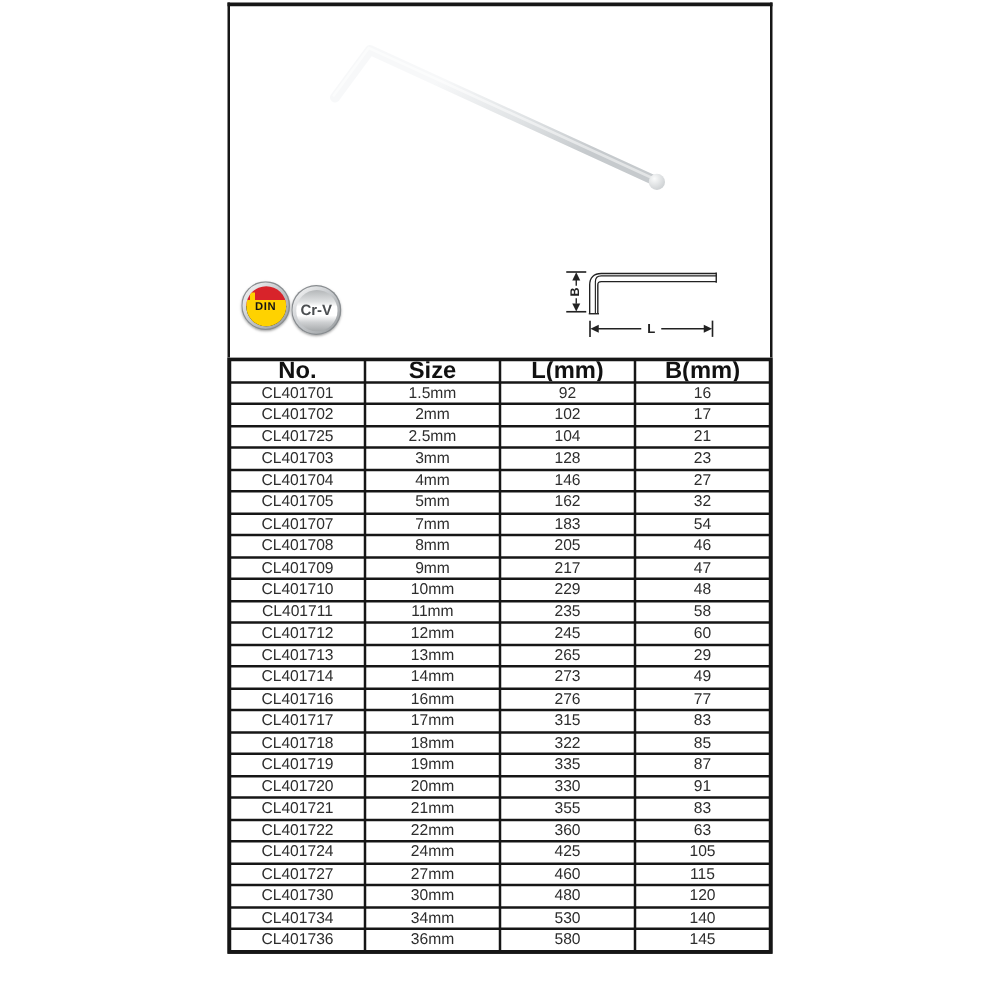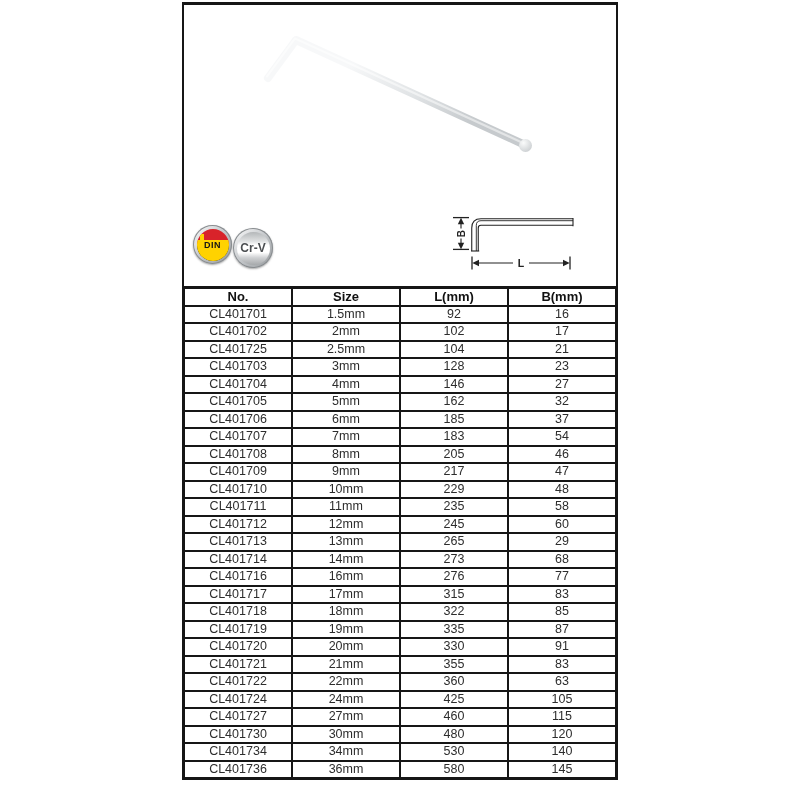--- a/index.html
+++ b/index.html
@@ -23,21 +23,21 @@
             color:#141414;font-weight:700;font-size:9px;line-height:10px;text-align:center;
             letter-spacing:0.5px;}
   .crv-inner{position:absolute;inset:3.5px;border-radius:50%;display:flex;align-items:center;
              justify-content:center;font-weight:700;font-size:12px;color:#4b4e51;
              background:linear-gradient(180deg,#b4b7b9 0%,#dfe1e2 28%,#ffffff 40%,#ffffff 62%,#cfd1d3 78%,#a6a9ab 100%);}
   
   table.spec{border-collapse:separate;border-spacing:2px;background:#161616;
              border:1px solid #161616;width:436px;table-layout:fixed;}
   table.spec th,table.spec td{background:#ffffff;text-align:center;vertical-align:middle;
              height:15.5px;line-height:15.5px;padding:0;overflow:hidden;white-space:nowrap;}
-  table.spec th{font-size:13px;font-weight:700;color:#111111;}
+  table.spec th{font-size:19px;font-weight:700;color:#111111;}
   table.spec td{font-size:12.5px;color:#2d2d2d;}
 </style>
 </head>
 <body>
 
 <div class="canvas">
   <div class="sheet">
 
     <div class="image-panel">
       <svg class="panel-svg" viewBox="0 0 432 279">
@@ -139,26 +139,20 @@
         <td>146</td>
         <td>27</td>
       </tr>
           <tr>
         <td>CL401705</td>
         <td>5mm</td>
         <td>162</td>
         <td>32</td>
       </tr>
           <tr>
-        <td>CL401706</td>
-        <td>6mm</td>
-        <td>185</td>
-        <td>37</td>
-      </tr>
-          <tr>
         <td>CL401707</td>
         <td>7mm</td>
         <td>183</td>
         <td>54</td>
       </tr>
           <tr>
         <td>CL401708</td>
         <td>8mm</td>
         <td>205</td>
         <td>46</td>
@@ -190,21 +184,21 @@
           <tr>
         <td>CL401713</td>
         <td>13mm</td>
         <td>265</td>
         <td>29</td>
       </tr>
           <tr>
         <td>CL401714</td>
         <td>14mm</td>
         <td>273</td>
-        <td>68</td>
+        <td>49</td>
       </tr>
           <tr>
         <td>CL401716</td>
         <td>16mm</td>
         <td>276</td>
         <td>77</td>
       </tr>
           <tr>
         <td>CL401717</td>
         <td>17mm</td>

